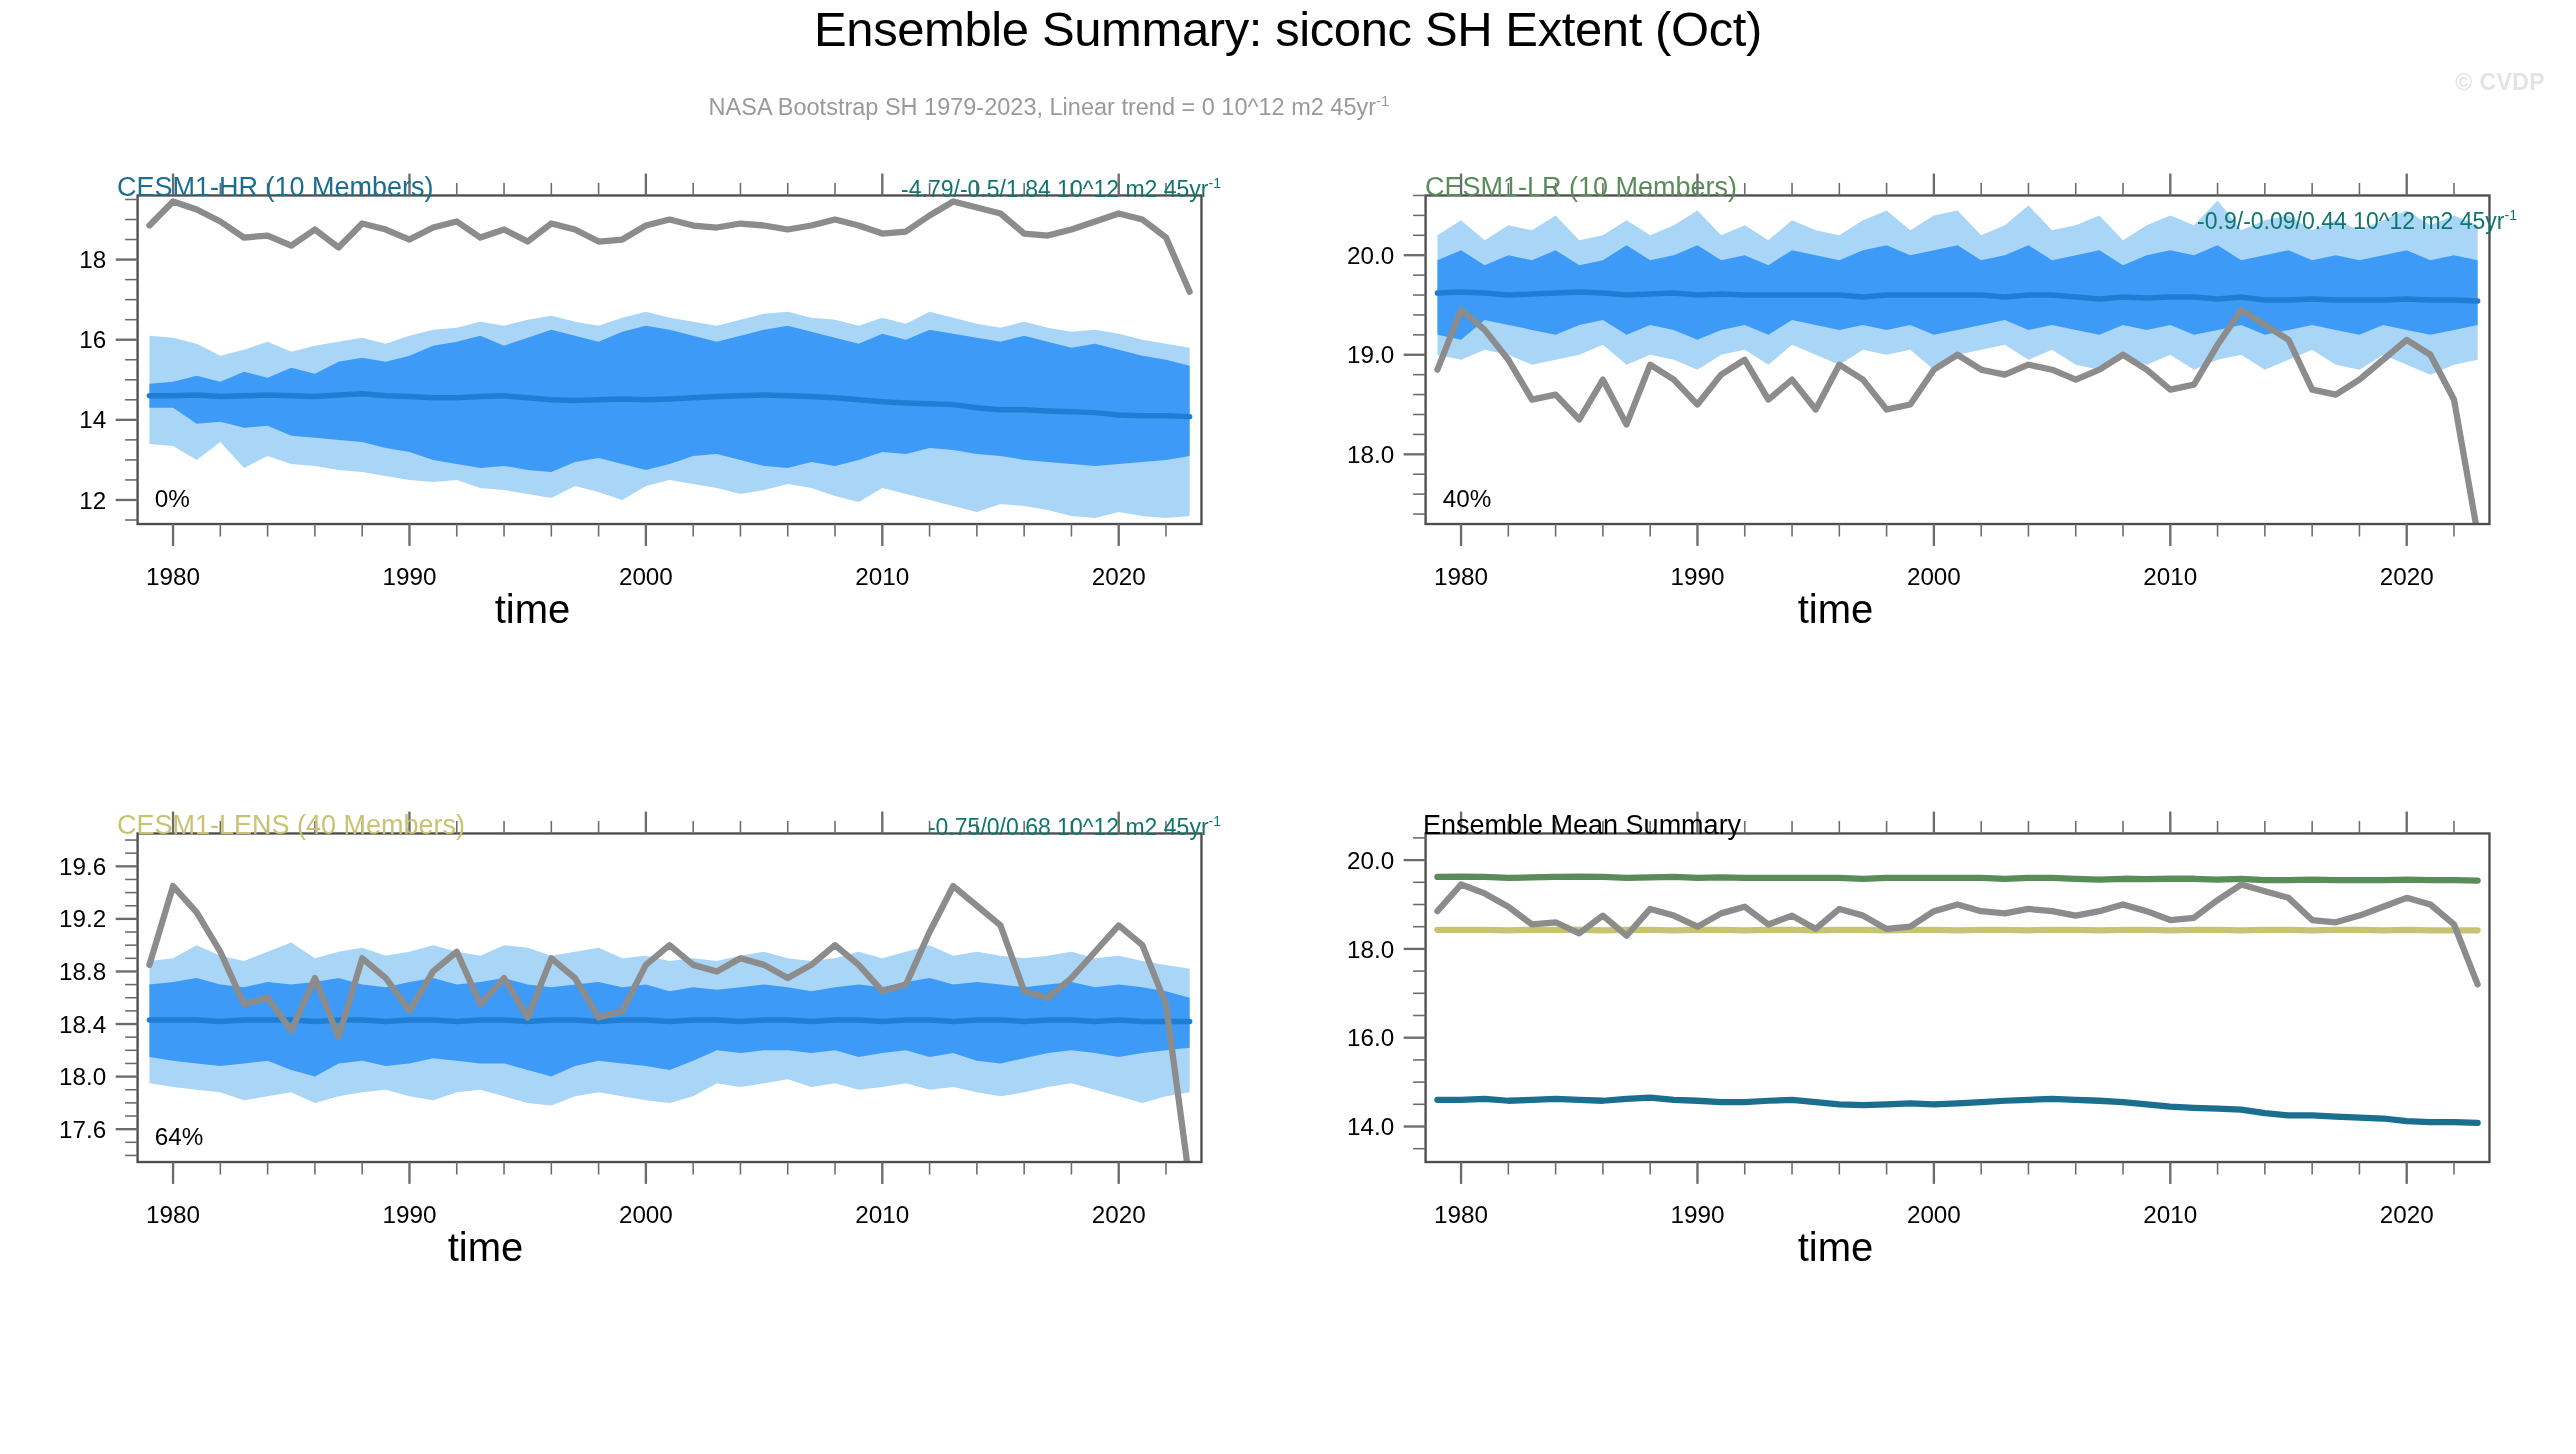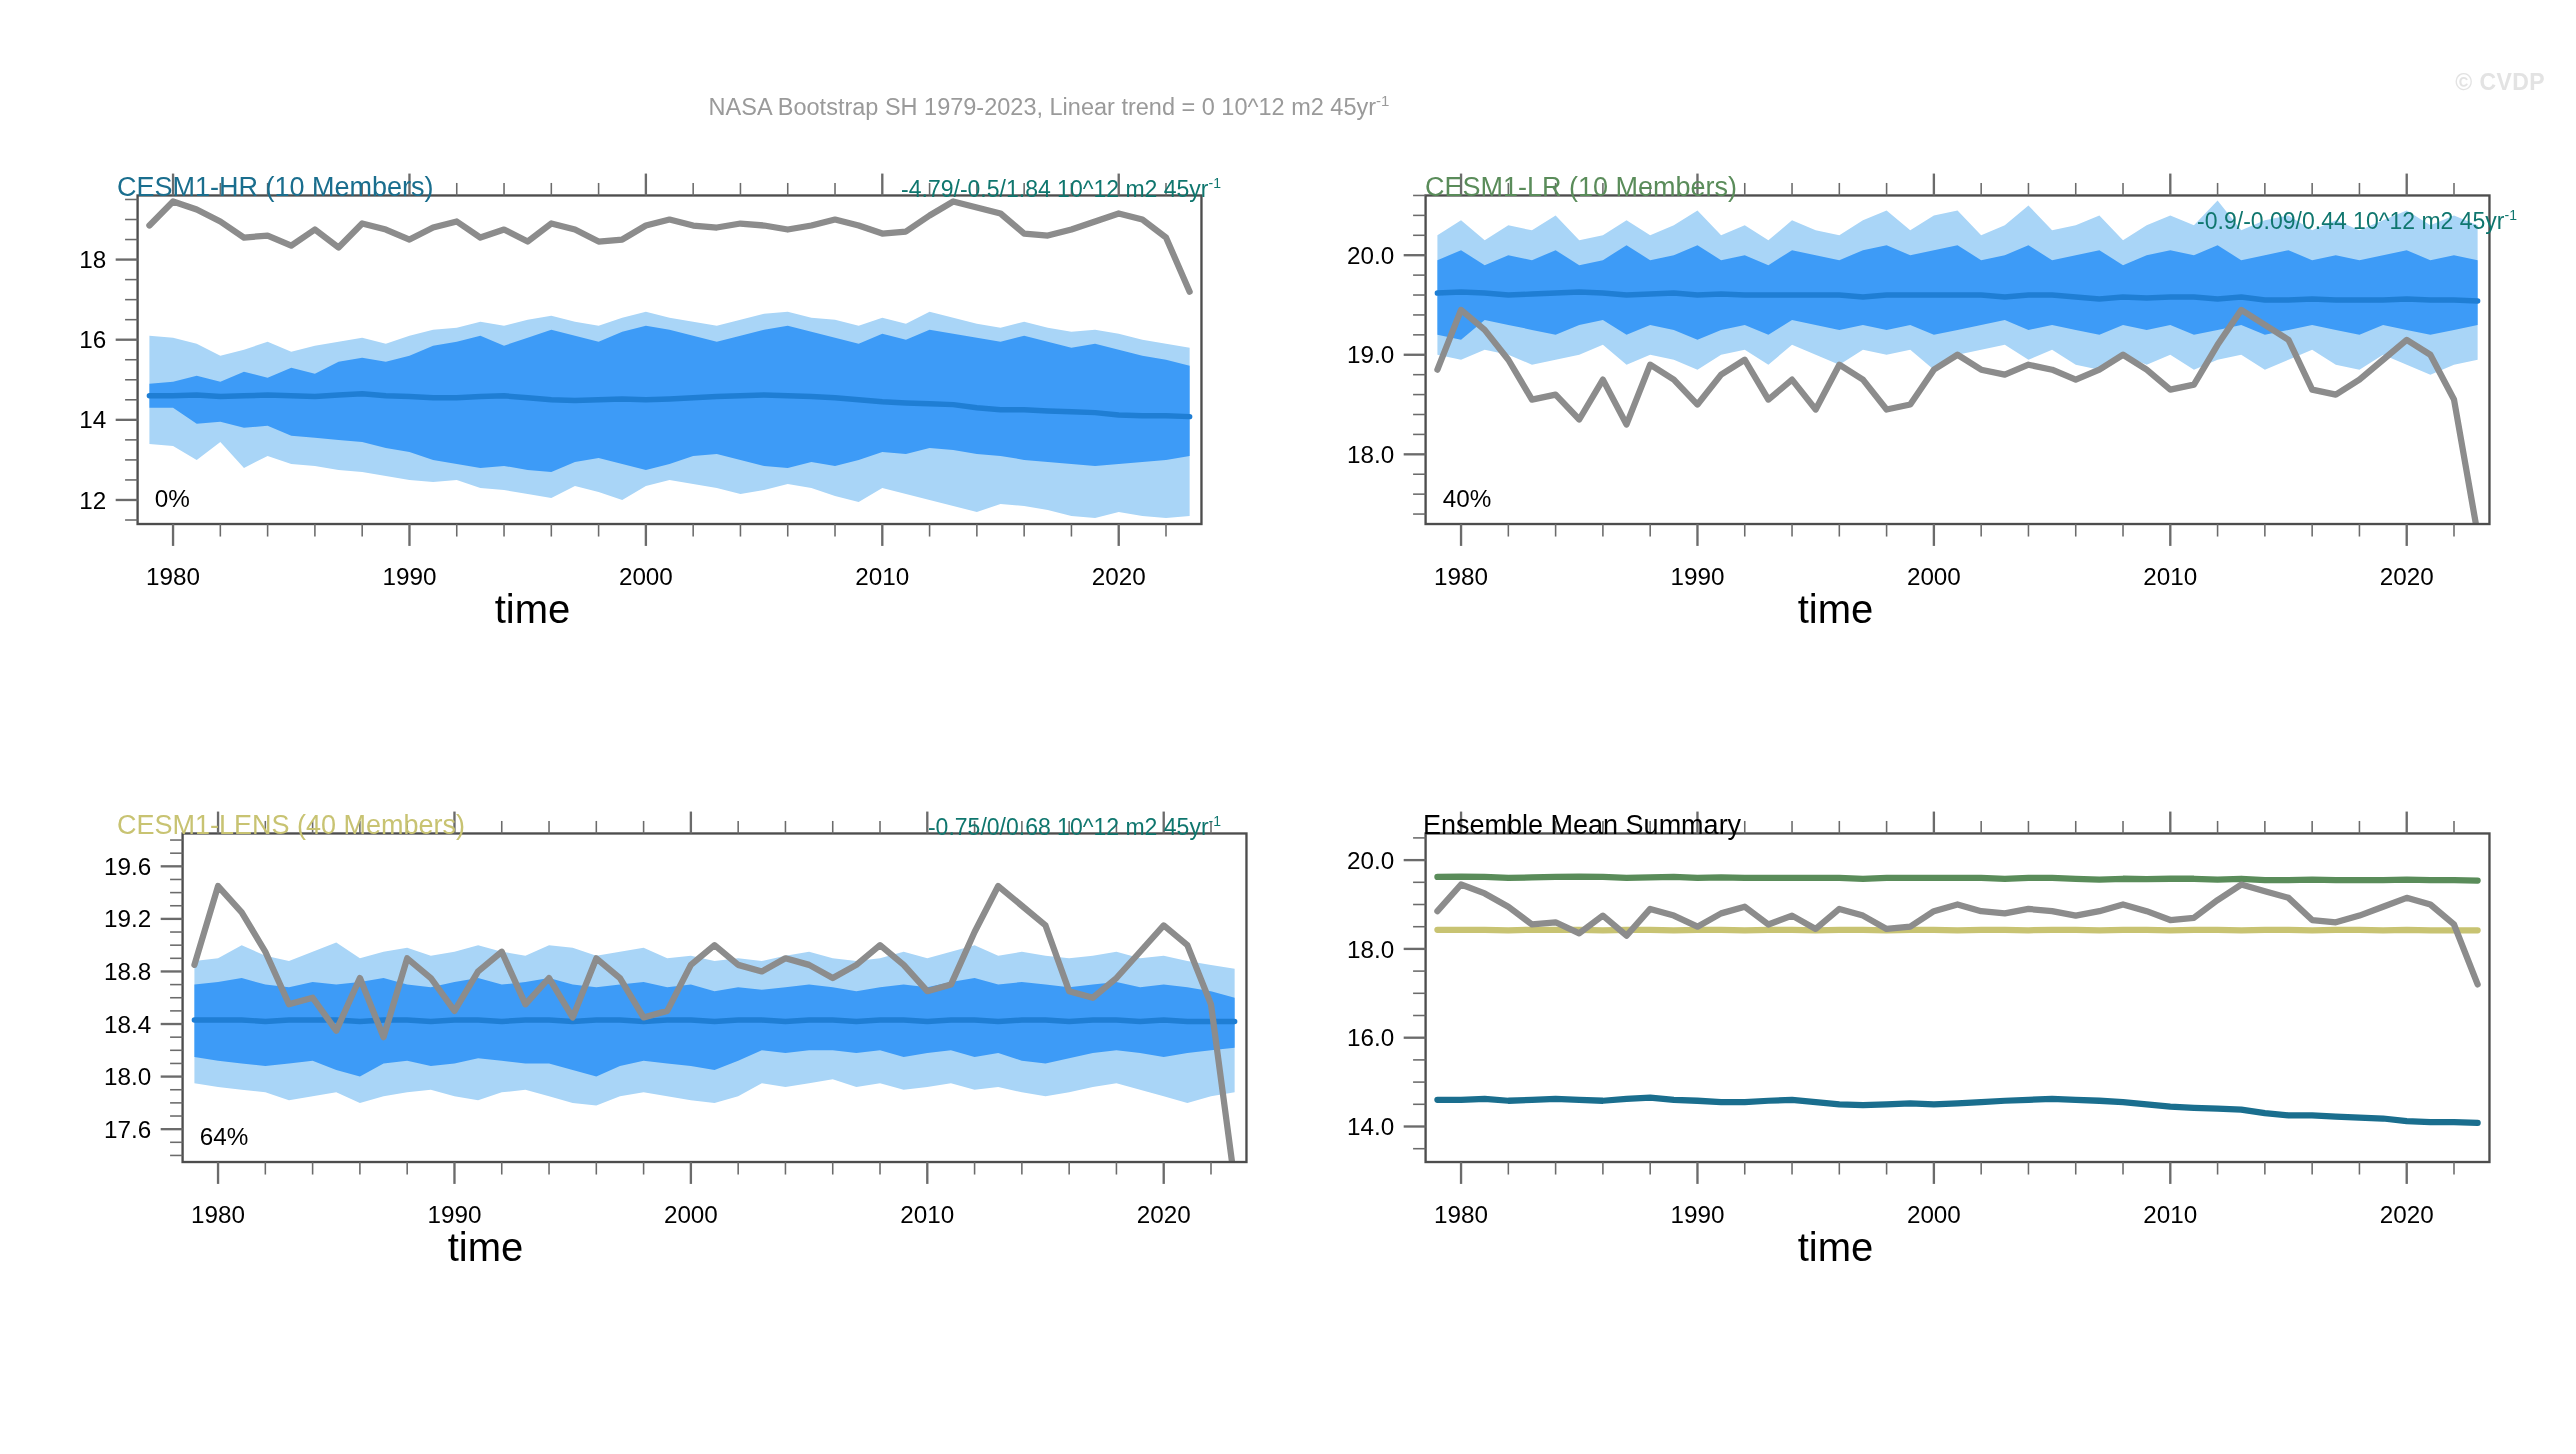--- a/index.html
+++ b/index.html
@@ -17,20 +17,21 @@
   svg{display:block;}
   text{font-family:"Liberation Sans",sans-serif;}
   .ticklabel{font-size:31px;fill:#000;}
   .pctlabel{font-size:31px;fill:#000;}
 </style>
 </head>
 <body>
 
 <div id="root">
 
+  <div class="page-title">Ensemble Summary: siconc SH Extent (Oct)</div>
   <div class="page-subtitle"><span>NASA Bootstrap SH 1979-2023, Linear trend = 0 10^12 m2 45yr</span><sup>-1</sup></div>
   <div class="watermark">© CVDP</div>
 
   <div class="panel" id="panel-0" style="left:0px;top:172px;">
     <div class="panel-title" style="left: 117px; top: 0px; color: rgb(26, 110, 142);">CESM1-HR (10 Members)</div>
     <div class="panel-stat" style="left:783px;top:3.1px;width:438px;"><span>-4.79/-0.5/1.84 10^12 m2 45yr</span><sup>-1</sup></div>
     <svg id="svg-0" width="1253" height="485" viewBox="0 0 1600 620">
         <defs>
           <clipPath id="clip-0">
             <rect x="175" y="30" width="1360" height="420"></rect>
@@ -209,21 +210,21 @@
           <text x="522.5555555555555" y="528" text-anchor="middle" class="ticklabel">1990</text>
           <text x="824.7777777777778" y="528" text-anchor="middle" class="ticklabel">2000</text>
           <text x="1127" y="528" text-anchor="middle" class="ticklabel">2010</text>
           <text x="1429.2222222222224" y="528" text-anchor="middle" class="ticklabel">2020</text>
         </g>
         <text x="197" y="428" class="pctlabel">40%</text>
       </svg>
     <div class="axis-label" style="left:391px;top:415px;width:313px;">time</div>
   </div>
 
-  <div class="panel" id="panel-2" style="left:0px;top:810px;padding-left:45px;">
+  <div class="panel" id="panel-2" style="left:0px;top:810px;">
     <div class="panel-title" style="left: 117px; top: 0px; color: rgb(200, 195, 114);">CESM1-LENS (40 Members)</div>
     <div class="panel-stat" style="left:783px;top:3.1px;width:438px;"><span>-0.75/0/0.68 10^12 m2 45yr</span><sup>-1</sup></div>
     <svg id="svg-2" width="1253" height="485" viewBox="0 0 1600 620">
         <defs>
           <clipPath id="clip-2">
             <rect x="175" y="30" width="1360" height="420"></rect>
           </clipPath>
         </defs>
         <g clip-path="url(#clip-2)">
           <path d="M190.11,192.96L220.33,189.60L250.56,172.80L280.78,186.24L311.00,192.96L341.22,181.20L371.44,169.44L401.67,189.60L431.89,181.20L462.11,176.16L492.33,186.24L522.56,181.20L552.78,172.80L583.00,181.20L613.22,186.24L643.44,172.80L673.67,176.16L703.89,186.24L734.11,181.20L764.33,176.16L794.56,189.60L824.78,186.24L855.00,192.96L885.22,189.60L915.44,192.96L945.67,186.24L975.89,181.20L1006.11,189.60L1036.33,192.96L1066.56,189.60L1096.78,181.20L1127.00,189.60L1157.22,181.20L1187.44,172.80L1217.67,186.24L1247.89,181.20L1278.11,186.24L1308.33,189.60L1338.56,186.24L1368.78,181.20L1399.00,189.60L1429.22,186.24L1459.44,192.96L1489.67,198.00L1519.89,203.04L1519.89,360.96L1489.67,366.00L1459.44,374.40L1429.22,366.00L1399.00,357.60L1368.78,349.20L1338.56,354.24L1308.33,360.96L1278.11,366.00L1247.89,360.96L1217.67,354.24L1187.44,357.60L1157.22,349.20L1127.00,354.24L1096.78,357.60L1066.56,349.20L1036.33,354.24L1006.11,344.16L975.89,349.20L945.67,354.24L915.44,349.20L885.22,366.00L855.00,374.40L824.78,371.04L794.56,366.00L764.33,360.96L734.11,366.00L703.89,377.76L673.67,374.40L643.44,366.00L613.22,357.60L583.00,360.96L552.78,371.04L522.56,366.00L492.33,357.60L462.11,360.96L431.89,366.00L401.67,374.40L371.44,360.96L341.22,366.00L311.00,371.04L280.78,360.96L250.56,357.60L220.33,354.24L190.11,349.20Z" fill="#a9d5f7" stroke="none"></path>

